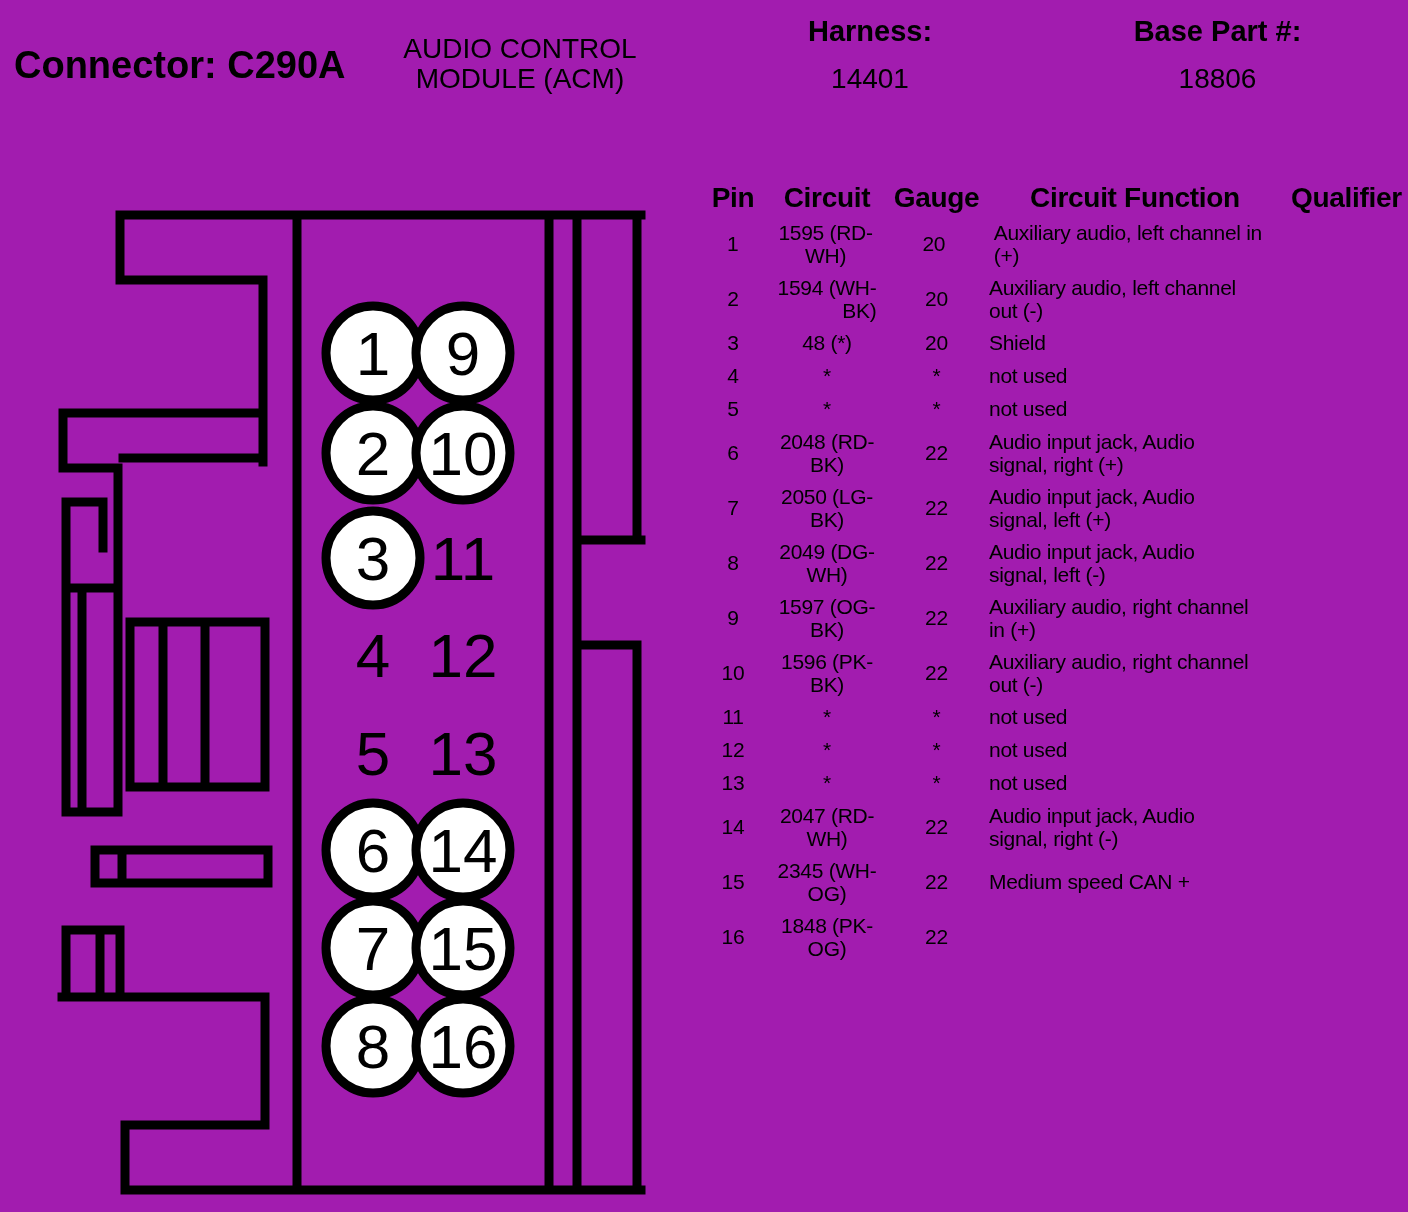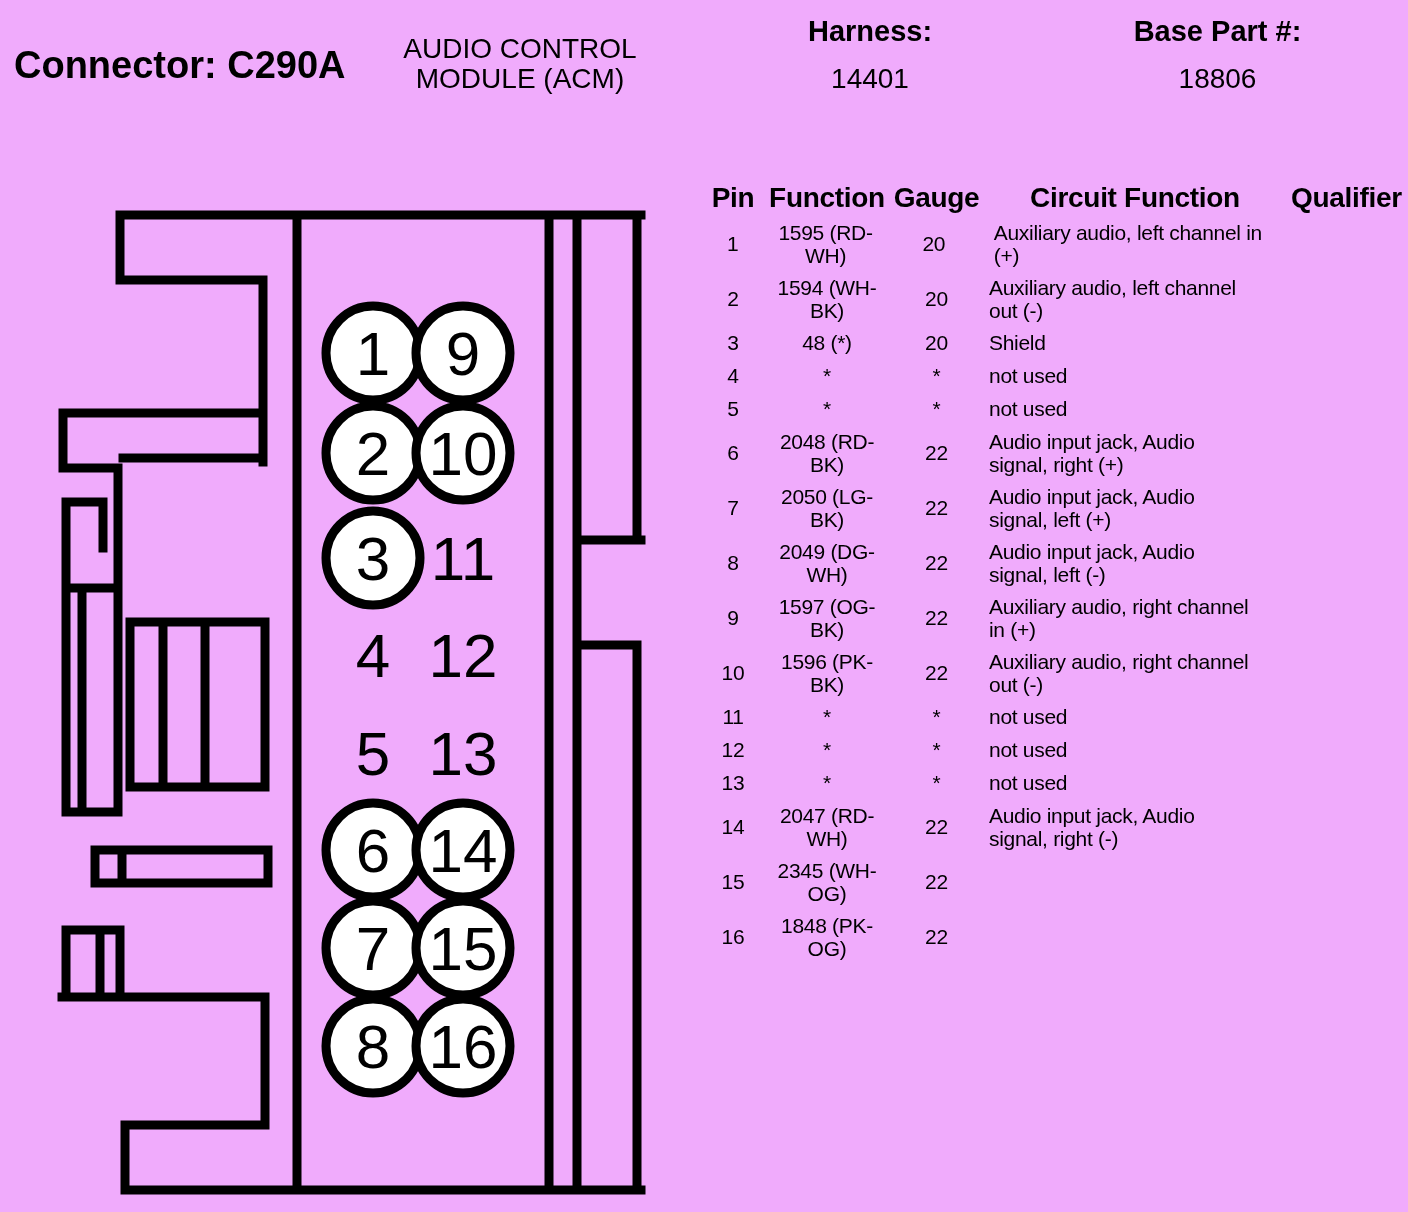--- a/index.html
+++ b/index.html
@@ -1,16 +1,16 @@
 <!DOCTYPE html>
 <html><head>
 <meta charset="utf-8">
 <style>
   html,body{margin:0;padding:0;background:#fff;}
-  .canvas{position:relative;width:1408px;height:1212px;background:#f0abfc;overflow:hidden;
+  .canvas{position:relative;width:1408px;height:1212px;background:#a21caf;overflow:hidden;
           font-family:"Liberation Sans", sans-serif;color:#000;}
   
   .title{position:absolute;left:14px;top:44px;font-size:38px;font-weight:bold;white-space:nowrap;}
   .hcol{position:absolute;top:16px;text-align:center;}
   .hcol .hlabel{font-size:29px;font-weight:bold;line-height:30px;}
   .hcol .hvalue{font-size:28px;line-height:30px;margin-top:18px;white-space:pre-line;}
   .hcol.desc{left:390px;width:260px;}
   .hcol.harness{left:770px;width:200px;}
   .hcol.base{left:1105px;width:225px;}
   
@@ -88,38 +88,38 @@
         <text x="463" y="872" text-anchor="middle" font-size="62" font-family="&quot;Liberation Sans&quot;, sans-serif" fill="#000000">14</text>
         <circle cx="463" cy="948" r="47" fill="#fff" stroke="#000000" stroke-width="9"></circle>
         <text x="463" y="970" text-anchor="middle" font-size="62" font-family="&quot;Liberation Sans&quot;, sans-serif" fill="#000000">15</text>
         <circle cx="463" cy="1046" r="47" fill="#fff" stroke="#000000" stroke-width="9"></circle>
         <text x="463" y="1068" text-anchor="middle" font-size="62" font-family="&quot;Liberation Sans&quot;, sans-serif" fill="#000000">16</text>
       </g>
   </svg>
 
   <div class="thead" id="thead">
       <div class="hc" style="width: 66px;">Pin</div>
-      <div class="hc" style="width: 122px;">Function</div>
+      <div class="hc" style="width: 122px;">Circuit</div>
       <div class="hc" style="width: 97px;">Gauge</div>
       <div class="hc" style="width: 300px;">Circuit Function</div>
       <div class="hc" style="width: 123px;">Qualifier</div>
     </div>
   <div class="tbody" id="tbody">
       <div class="trow" style="height: 55px;">
         <div class="cell c-center" style="width: 66px;">1</div>
         <div class="cell c-center" style="width: 122px;">1595 (RD-
 WH)</div>
         <div class="cell c-center" style="width: 97px;">20</div>
         <div class="cell c-left" style="width: 300px; margin-left: 8px;">Auxiliary audio, left channel in
 (+)</div>
         <div class="cell c-center" style="width: 123px;"></div>
       </div>
       <div class="trow" style="height: 55px;">
         <div class="cell c-center" style="width: 66px;">2</div>
-        <div class="cell c-center" style="width: 122px;">1594 (WH-
+        <div class="cell c-center" style="width: 122px; text-align: right;">1594 (WH-
 BK)</div>
         <div class="cell c-center" style="width: 97px;">20</div>
         <div class="cell c-left" style="width: 300px;">Auxiliary audio, left channel
 out (-)</div>
         <div class="cell c-center" style="width: 123px;"></div>
       </div>
       <div class="trow" style="height: 33px;">
         <div class="cell c-center" style="width: 66px;">3</div>
         <div class="cell c-center" style="width: 122px;">48 (*)</div>
         <div class="cell c-center" style="width: 97px;">20</div>
@@ -213,20 +213,21 @@
         <div class="cell c-center" style="width: 97px;">22</div>
         <div class="cell c-left" style="width: 300px;">Audio input jack, Audio
 signal, right (-)</div>
         <div class="cell c-center" style="width: 123px;"></div>
       </div>
       <div class="trow" style="height: 55px;">
         <div class="cell c-center" style="width: 66px;">15</div>
         <div class="cell c-center" style="width: 122px;">2345 (WH-
 OG)</div>
         <div class="cell c-center" style="width: 97px;">22</div>
+        <div class="cell c-left" style="width: 300px;">Medium speed CAN +</div>
         <div class="cell c-center" style="width: 123px;"></div>
       </div>
       <div class="trow" style="height: 55px;">
         <div class="cell c-center" style="width: 66px;">16</div>
         <div class="cell c-center" style="width: 122px;">1848 (PK-
 OG)</div>
         <div class="cell c-center" style="width: 97px;">22</div>
         <div class="cell c-center" style="width: 123px;"></div>
       </div>
     </div>

